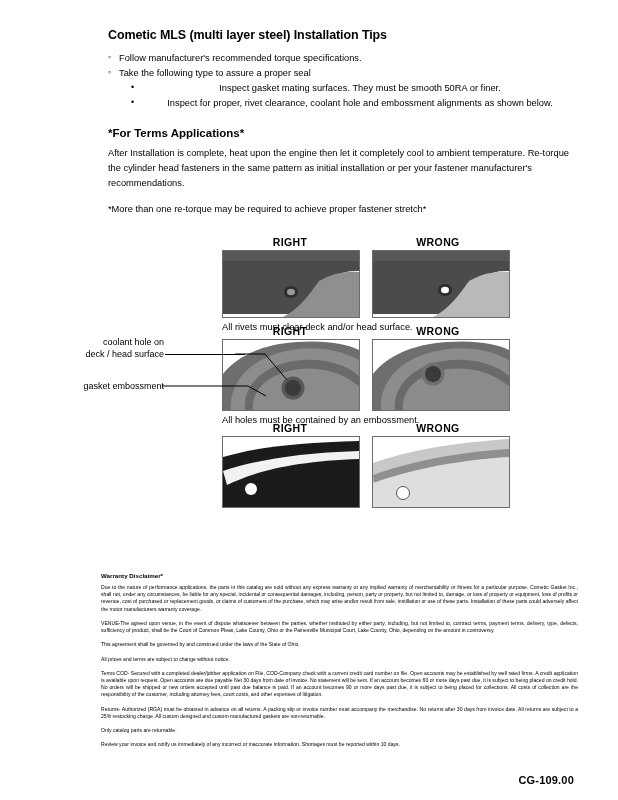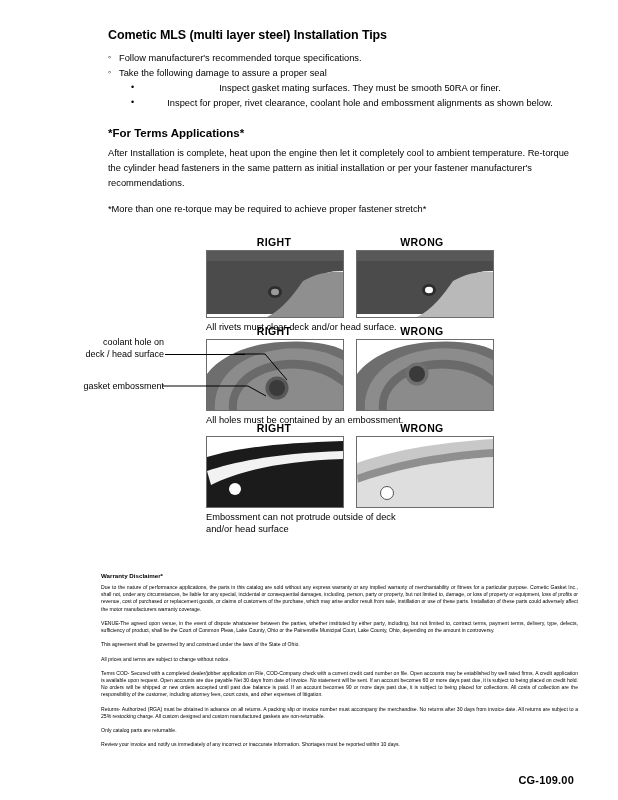--- a/index.html
+++ b/index.html
@@ -79,21 +79,21 @@
   }
 
   
   .figs{
     margin-top:14px;
     position:relative;
     height:310px;
   }
   .figrow{
     position:absolute;
-    left:166px;
+    left:182px;
   }
   .hdrs{
     display:flex;
     gap:12px;
   }
   .hdr{
     width:136px;
     text-align:center;
     font-size:10.5px;
     font-weight:bold;
@@ -163,21 +163,21 @@
 </head>
 <body>
 
 <div class="page">
 
   <h1 class="title">Cometic MLS (multi layer steel) Installation Tips</h1>
 
   <ul class="bullets">
     <li>Follow manufacturer's recommended torque specifications.</li>
     <li>
-      <span>Take the following damage to assure a proper seal</span>
+      <span>Take the following type to assure a proper seal</span>
       <ul class="sub">
         <li>Inspect gasket mating surfaces.  They must be smooth 50RA or finer.</li>
         <li>Inspect for proper, rivet clearance, coolant hole and embossment alignments as shown below.</li>
       </ul>
     </li>
   </ul>
 
   <h2 class="section">*For Terms Applications*</h2>
   <p class="body">After Installation is complete, heat upon the engine then let it completely cool to ambient temperature. Re-torque the cylinder head fasteners in the same pattern as initial installation or per your fastener manufacturer's recommendations.</p>
   <p class="note">*More than one re-torque may be required to achieve proper fastener stretch*</p>
@@ -279,24 +279,20 @@
         </div>
         <div class="panel tall">
           <svg width="136" height="70" viewBox="0 0 136 70">
             <rect x="0" y="0" width="136" height="70" fill="#ffffff"></rect>
             <path d="M0,26 C34,14 76,6 136,2 L136,70 L0,70 Z" fill="#c8c8c8"></path>
             <path d="M0,38 C34,26 76,16 136,12 L136,20 C78,24 34,36 2,50 Z" fill="#8f8f8f"></path>
             <path d="M0,46 C34,34 76,24 136,20 L136,70 L0,70 Z" fill="#dedede"></path>
             <circle cx="30" cy="56" r="6.5" fill="#ffffff" stroke="#555" stroke-width="1"></circle>
           </svg>
         </div>
-      </div>
-      <div class="caption">
-        <div>Embossment can not protrude outside of deck</div>
-        <div>and/or head surface</div>
       </div>
     </div>
 
   </div>
 
   <div class="warranty">
     <h3>Warranty Disclaimer*</h3>
     <p>Due to the nature of performance applications, the parts in this catalog are sold without any express warranty or any implied warranty of merchantability or fitness for a particular purpose.  Cometic Gasket Inc., shall not, under any circumstances, be liable for any special, incidental or consequential damages, including, person, party or property, but not limited to, damage, or loss of property or equipment, loss of profits or revenue, cost of purchased or replacement goods, or claims of customers of the purchase, which may arise and/or result from sale, instillation or use of these parts.  Installation of these parts could adversely affect the motor manufacturers warranty coverage.</p>
     <p>VENUE-The agreed upon venue, in the event of dispute whatsoever between the parties, whether instituted by either party, including, but not limited to, contract terms, payment terms, delivery, type, defects, sufficiency of product, shall be the Court of Common Pleas, Lake County, Ohio or the Painesville Municipal Court, Lake County, Ohio, depending on the amount in controversy.</p>
     <p>This agreement shall be governed by and construed under the laws of the State of Ohio.</p>

